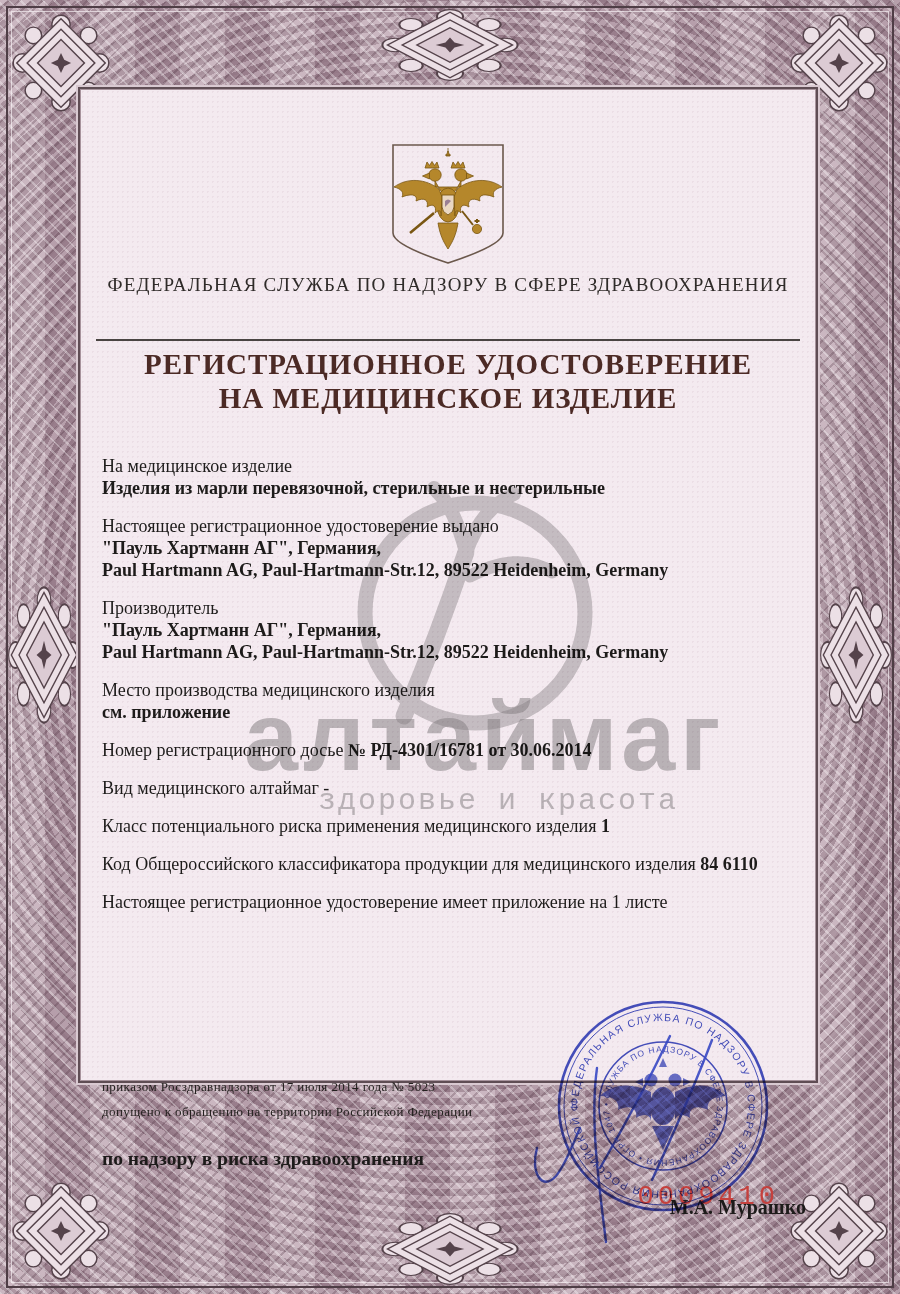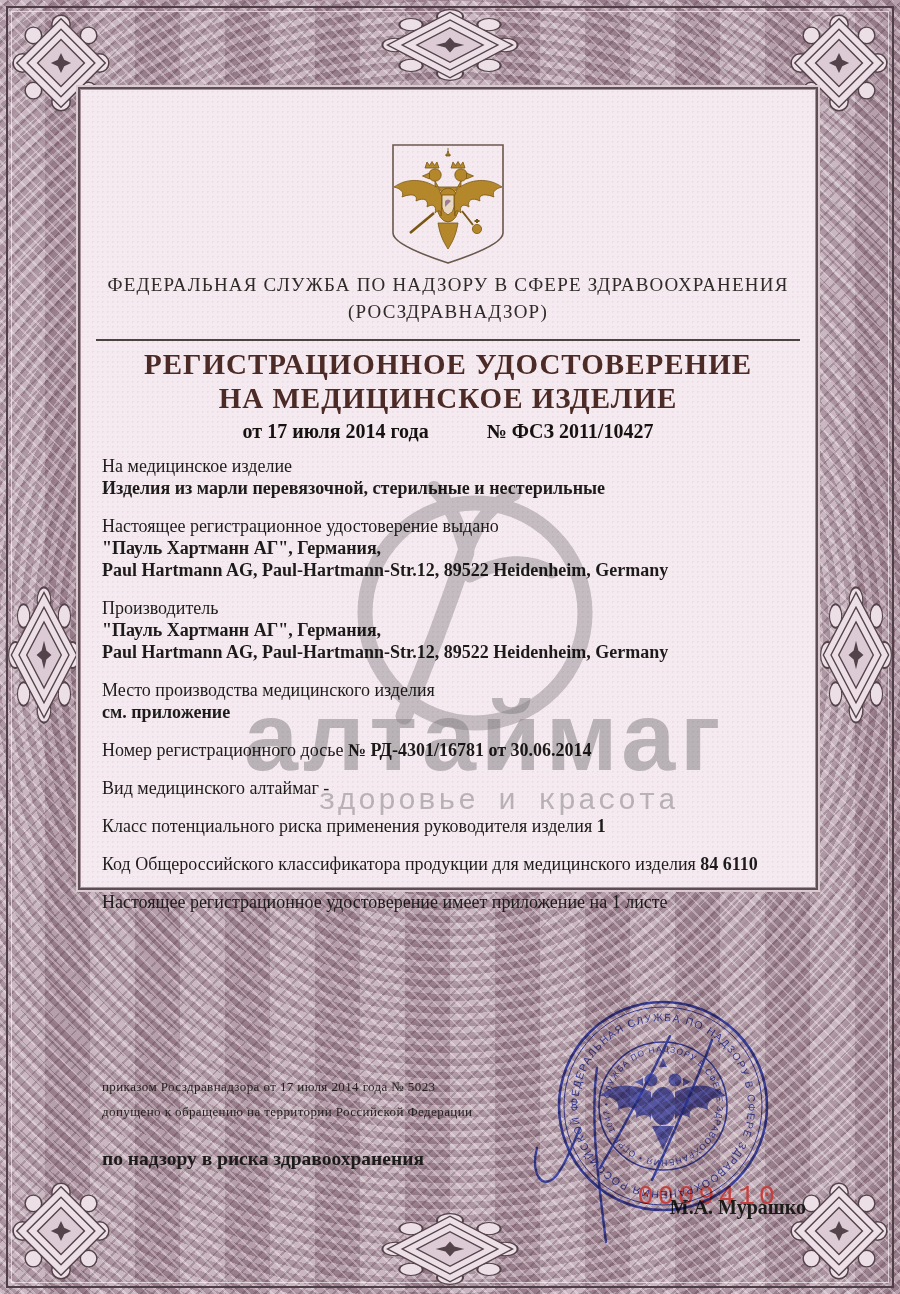--- a/index.html
+++ b/index.html
@@ -15,21 +15,21 @@
       repeating-linear-gradient(45deg, rgba(255,255,255,.30) 0 2px, rgba(255,255,255,0) 2px 8px),
       repeating-linear-gradient(-45deg, rgba(84,56,70,.28) 0 2px, rgba(84,56,70,0) 2px 8px),
       repeating-radial-gradient(circle at 50% 50%, rgba(84,56,70,.22) 0 3px, rgba(240,228,234,.22) 3px 9px, rgba(84,56,70,.16) 9px 13px),
       repeating-linear-gradient(90deg, #c0aab5 0 45px, #a68b99 45px 90px);
   }
   .frame-outer{position:absolute;inset:6px;border:2px solid #4e3d45;}
   .frame-outer2{position:absolute;inset:11px;border:1px solid rgba(250,244,248,.65);}
   .orn-svg{position:absolute;inset:0;width:100%;height:100%;pointer-events:none;}
   
   .sheet{
-    position:absolute;left:78px;top:87px;width:740px;height:803px;
+    position:absolute;left:78px;top:87px;width:740px;height:996px;
     background:
       radial-gradient(rgba(186,150,172,.14) 1px, rgba(0,0,0,0) 1px) 0 0/5px 5px,
       #f4eaf0;
     border:2px solid #5f4d54;
     box-shadow:0 0 0 2px #d9c9d1, inset 0 0 0 1px #a8949d;
     box-sizing:border-box;
   }
   .emblem{position:absolute;left:50%;top:50px;transform:translateX(-50%);}
   .authority{position:absolute;top:182px;left:0;right:0;text-align:center;
     font-size:19px;line-height:27px;letter-spacing:1.2px;color:#2f2b29;}
@@ -113,34 +113,29 @@
         <path d="M52 74 L28 94" stroke-width="2.6"></path>
         <circle cx="95" cy="90" r="4.6"></circle>
         <path d="M95 84 v-4 M92.5 82 h5 M80 72 L91 86" stroke-width="2"></path>
       </g>
       <path d="M60 56 h12 v12 q0 5 -6 8 q-6 -3 -6 -8 Z" fill="#ead7c2" stroke="#7a5713" stroke-width=".9"></path>
       <path d="M63 62 q3 -3 6 0 q-3 3 -6 6 Z" fill="#9a7f94" stroke="none"></path>
     </svg>
 
     <div class="authority">
       <div>ФЕДЕРАЛЬНАЯ СЛУЖБА ПО НАДЗОРУ В СФЕРЕ ЗДРАВООХРАНЕНИЯ</div>
-      <div>(РОСЗДРАВНАДЗОР)</div>
     </div>
 
     <div class="rule"></div>
 
     <div class="title">
       <div>РЕГИСТРАЦИОННОЕ УДОСТОВЕРЕНИЕ</div>
       <div>НА МЕДИЦИНСКОЕ ИЗДЕЛИЕ</div>
     </div>
 
-    <div class="dateline">
-      <span>от  17 июля 2014 года</span>
-      <span>№   ФСЗ 2011/10427</span>
-    </div>
 
     <div class="fields">
       <p class="f">
         <span>На медицинское изделие</span><br>
         <b>Изделия из марли перевязочной, стерильные и нестерильные</b>
       </p>
       <p class="f">
         <span>Настоящее регистрационное удостоверение выдано</span><br>
         <b>"Пауль Хартманн АГ", Германия,</b><br>
         <b>Paul Hartmann AG, Paul-Hartmann-Str.12, 89522 Heidenheim, Germany</b>
@@ -155,21 +150,21 @@
         <b>см. приложение</b>
       </p>
       <p class="f">
         <span>Номер регистрационного досье</span>
         <b>№ РД-4301/16781 от 30.06.2014</b>
       </p>
       <p class="f">
         <span>Вид медицинского алтаймаг -</span>
       </p>
       <p class="f">
-        <span>Класс потенциального риска применения руководителя изделия</span>
+        <span>Класс потенциального риска применения медицинского изделия</span>
         <b>1</b>
       </p>
       <p class="f">
         <span>Код Общероссийского классификатора продукции для медицинского изделия</span>
         <b>84 6110</b>
       </p>
       <p class="f">
         <span>Настоящее регистрационное удостоверение имеет приложение на 1 листе</span>
       </p>
     </div>

